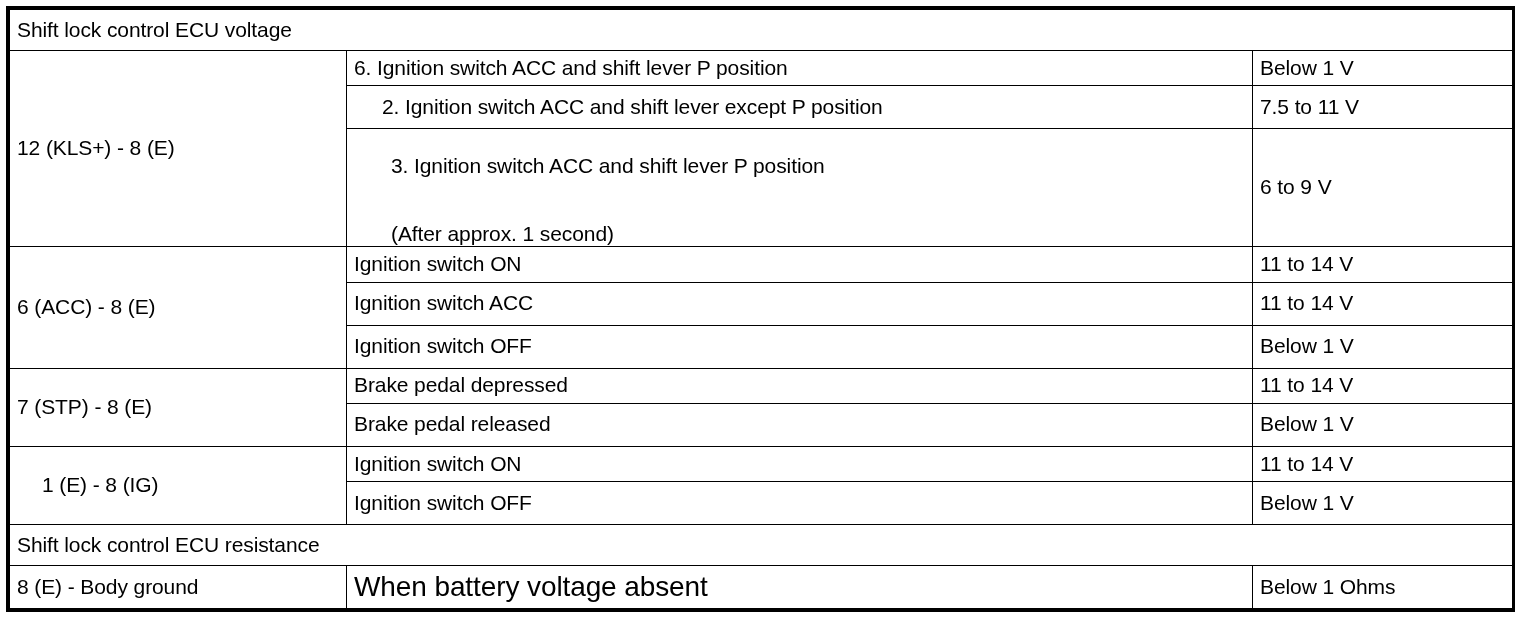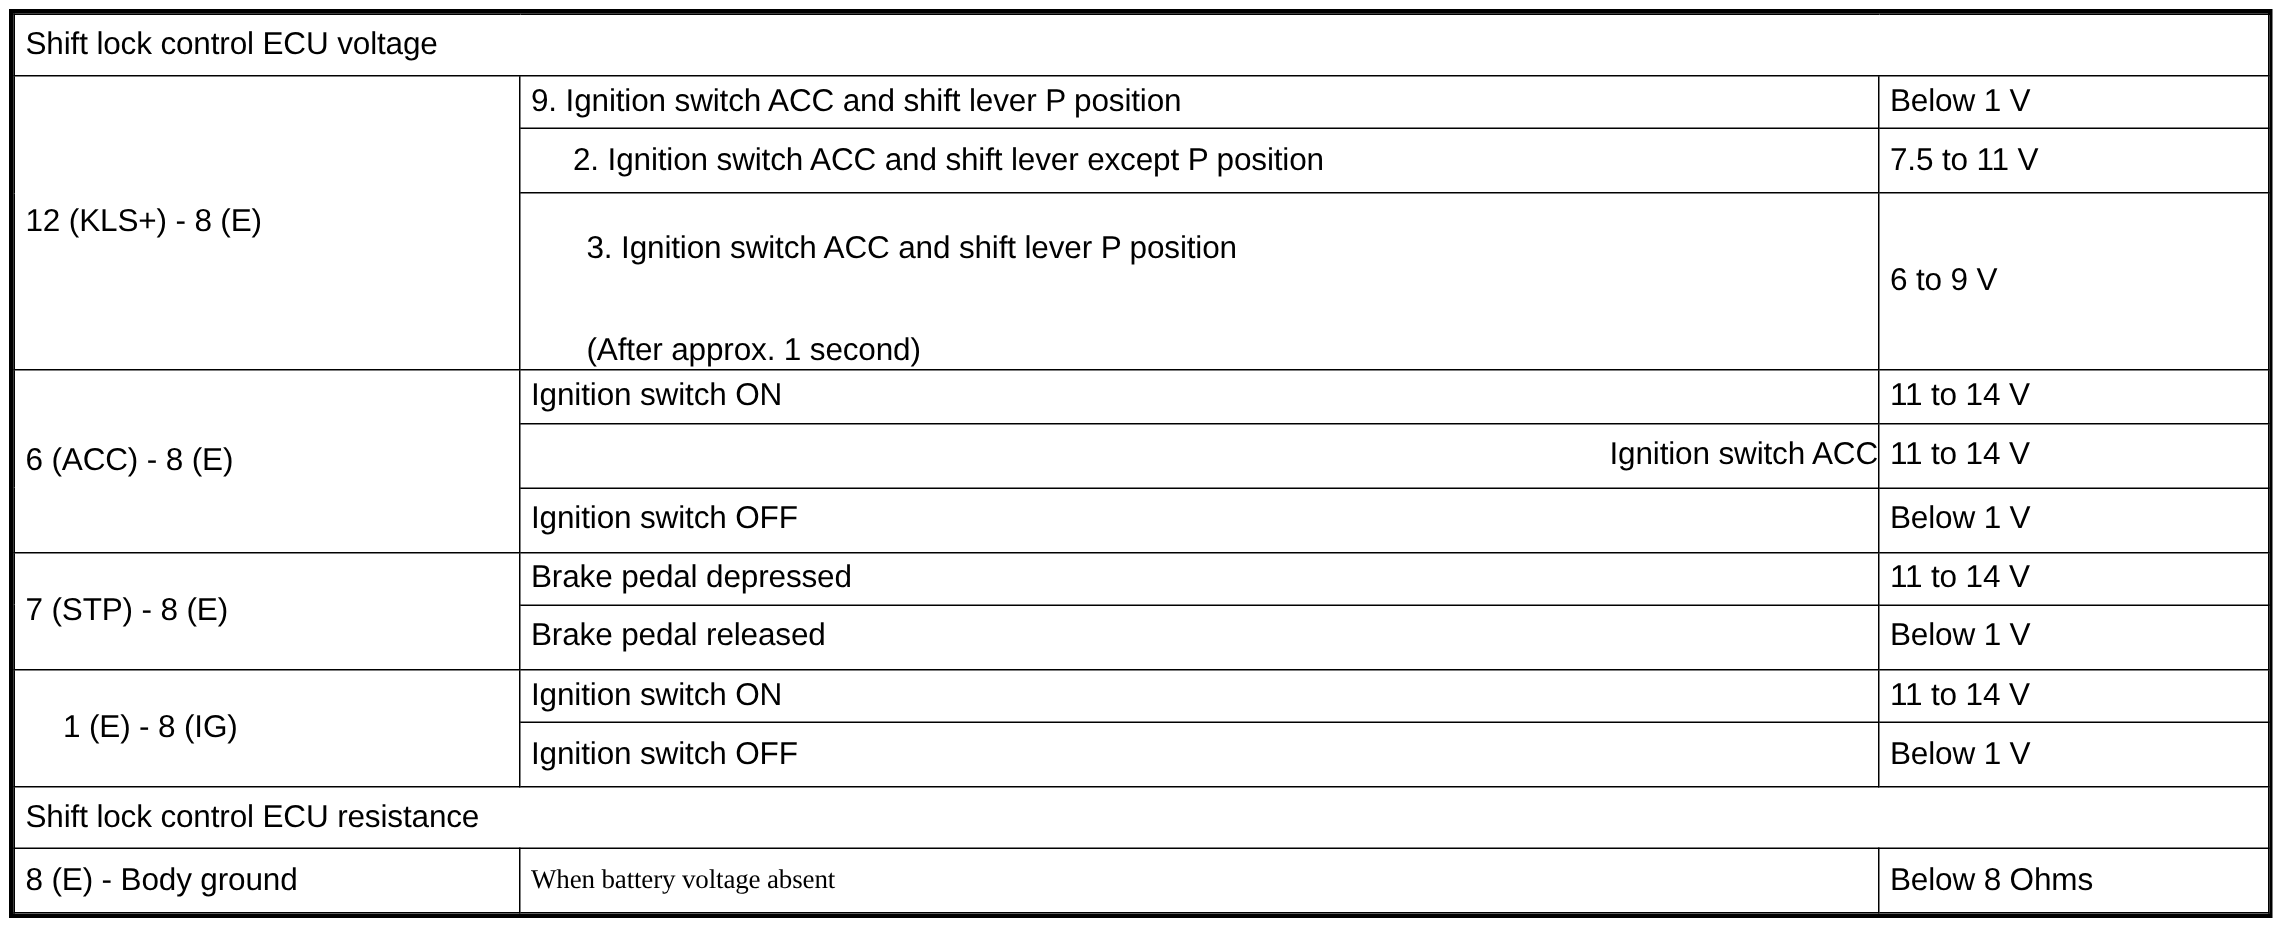--- a/index.html
+++ b/index.html
@@ -82,22 +82,21 @@
     vertical-align: top;
     line-height: 1.0;
   }
   td.condition-multiline .line-gap {
     display: block;
     height: 18px;
   }
 
   
   tr.resistance-row td.condition-cell {
-    font-size: 18px;
-    font-family: Liberation Serif, serif;
+    font-size: 28px;
   }
 </style>
 </head>
 <body>
 
 <div class="sheet">
   <div class="spec-table">
     <table class="grid">
       <colgroup>
         <col class="c-terminal">
@@ -105,21 +104,21 @@
         <col class="c-value">
       </colgroup>
       <tbody>
 
         <tr>
           <td class="section-banner" colspan="3">Shift lock control ECU voltage</td>
         </tr>
 
         <tr>
           <td class="terminal-cell" rowspan="3" style="height:42px;margin-top:40px;">12 (KLS+) - 8 (E)</td>
-          <td class="condition-cell">9. Ignition switch ACC and shift lever P position</td>
+          <td class="condition-cell">6. Ignition switch ACC and shift lever P position</td>
           <td class="value-cell">Below 1 V</td>
         </tr>
         <tr>
           <td class="condition-cell" style="height:42px;padding-left:35px;">2. Ignition switch ACC and shift lever except P position</td>
           <td class="value-cell">7.5 to 11 V</td>
         </tr>
         <tr>
           <td class="condition-cell condition-multiline" style="height:100px;padding-left:44px;">
             <span>3. Ignition switch ACC and shift lever P position</span>
             <span class="line-gap"></span>
@@ -127,21 +126,21 @@
           </td>
           <td class="value-cell">6 to 9 V</td>
         </tr>
 
         <tr>
           <td class="terminal-cell" rowspan="3" style="height:42px;">6 (ACC) - 8 (E)</td>
           <td class="condition-cell">Ignition switch ON</td>
           <td class="value-cell">11 to 14 V</td>
         </tr>
         <tr>
-          <td class="condition-cell" style="height:42px;text-align:right;">Ignition switch ACC</td>
+          <td class="condition-cell" style="height:42px;">Ignition switch ACC</td>
           <td class="value-cell">11 to 14 V</td>
         </tr>
         <tr>
           <td class="condition-cell" style="height:42px;">Ignition switch OFF</td>
           <td class="value-cell">Below 1 V</td>
         </tr>
 
         <tr>
           <td class="terminal-cell" rowspan="2" style="height:42px;">7 (STP) - 8 (E)</td>
           <td class="condition-cell">Brake pedal depressed</td>
@@ -162,19 +161,19 @@
           <td class="value-cell">Below 1 V</td>
         </tr>
 
         <tr>
           <td class="section-banner" colspan="3">Shift lock control ECU resistance</td>
         </tr>
 
         <tr class="resistance-row">
           <td class="terminal-cell" style="height:42px;">8 (E) - Body ground</td>
           <td class="condition-cell">When battery voltage absent</td>
-          <td class="value-cell">Below 8 Ohms</td>
+          <td class="value-cell">Below 1 Ohms</td>
         </tr>
 
       </tbody>
     </table>
   </div>
 </div>
 
 </body></html>

